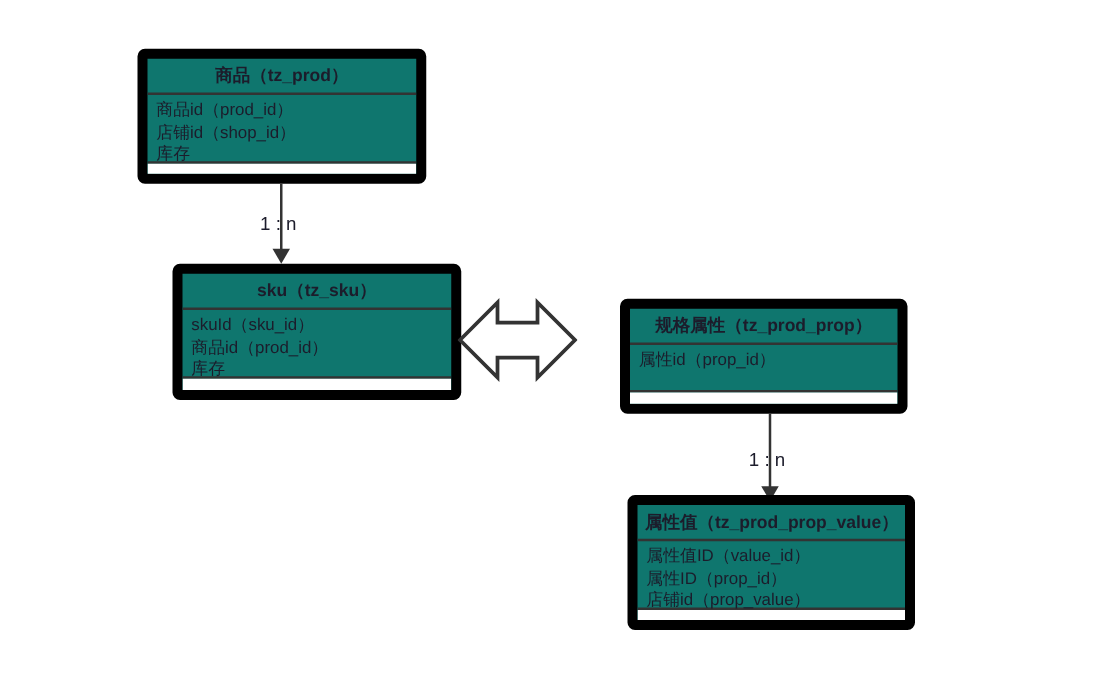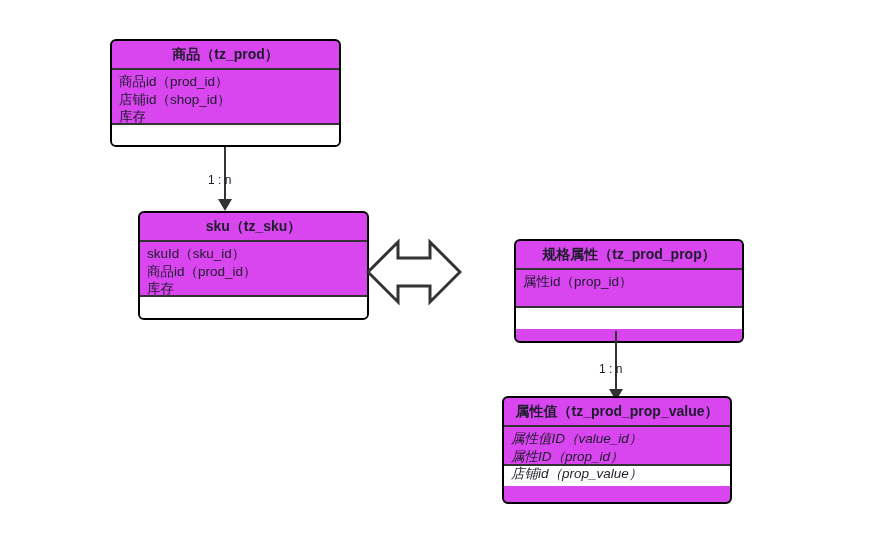--- a/index.html
+++ b/index.html
@@ -19,22 +19,22 @@
     position: absolute;
     left: 0; top: 0;
     width: 884px;
     height: 539px;
   }
 
   
   .entity {
     position: absolute;
     box-sizing: border-box;
-    background: #d946ef;
-    border: 2px solid #000000;
+    background: #0f766e;
+    border: 8px solid #000000;
     border-radius: 6px;
     overflow: hidden;
   }
   .entity-title {
     box-sizing: border-box;
     height: 29px;
     line-height: 27px;
     text-align: center;
     font-size: 14px;
     font-weight: bold;
@@ -70,21 +70,21 @@
   }
   .conn-arrow {
     position: absolute;
     width: 0; height: 0;
     border-left: 7px solid transparent;
     border-right: 7px solid transparent;
     border-top: 12px solid #333333;
   }
   .conn-label {
     position: absolute;
-    font-size: 12px;
+    font-size: 15px;
     line-height: 14px;
     color: #1c1c2b;
     white-space: nowrap;
   }
 
   
   .mm-arrow {
     position: absolute;
   }
 </style>
@@ -118,37 +118,37 @@
     </div>
     <div class="entity-footer" style="height:21px;"></div>
   </div>
 
   <div class="mm-arrow" style="left:366px; top:236px; width:96px; height:72px;">
     <svg width="96" height="72" viewBox="0 0 96 72">
       <polygon points="2,36 32,6 32,22 64,22 64,6 94,36 64,66 64,50 32,50 32,66" fill="#ffffff" stroke="#333333" stroke-width="3" stroke-linejoin="miter"></polygon>
     </svg>
   </div>
 
-  <div class="entity" style="left:514px; top:239px; width:230px; height:104px;">
+  <div class="entity" style="left:496px; top:239px; width:230px; height:92px;">
     <div class="entity-title">规格属性（tz_prod_prop）</div>
     <div class="entity-fields" style="height:38px;">
       <div class="field-row">属性id（prop_id）</div>
     </div>
     <div class="entity-footer" style="height:21px;"></div>
   </div>
 
   <div class="conn">
     <div class="conn-line" style="left:615px; top:331px; height:61px;"></div>
     <div class="conn-arrow" style="left:609px; top:389px;"></div>
     <div class="conn-label" style="left:599px; top:362px;">1 : n</div>
   </div>
 
   <div class="entity" style="left:502px; top:396px; width:230px; height:108px;">
     <div class="entity-title">属性值（tz_prod_prop_value）</div>
-    <div class="entity-fields" style="height:39px;font-style:italic;">
+    <div class="entity-fields" style="height:55px;">
       <div class="field-row">属性值ID（value_id）</div>
       <div class="field-row">属性ID（prop_id）</div>
       <div class="field-row">店铺id（prop_value）</div>
     </div>
     <div class="entity-footer" style="height:20px;"></div>
   </div>
 
 </div>
 
 </body></html>

